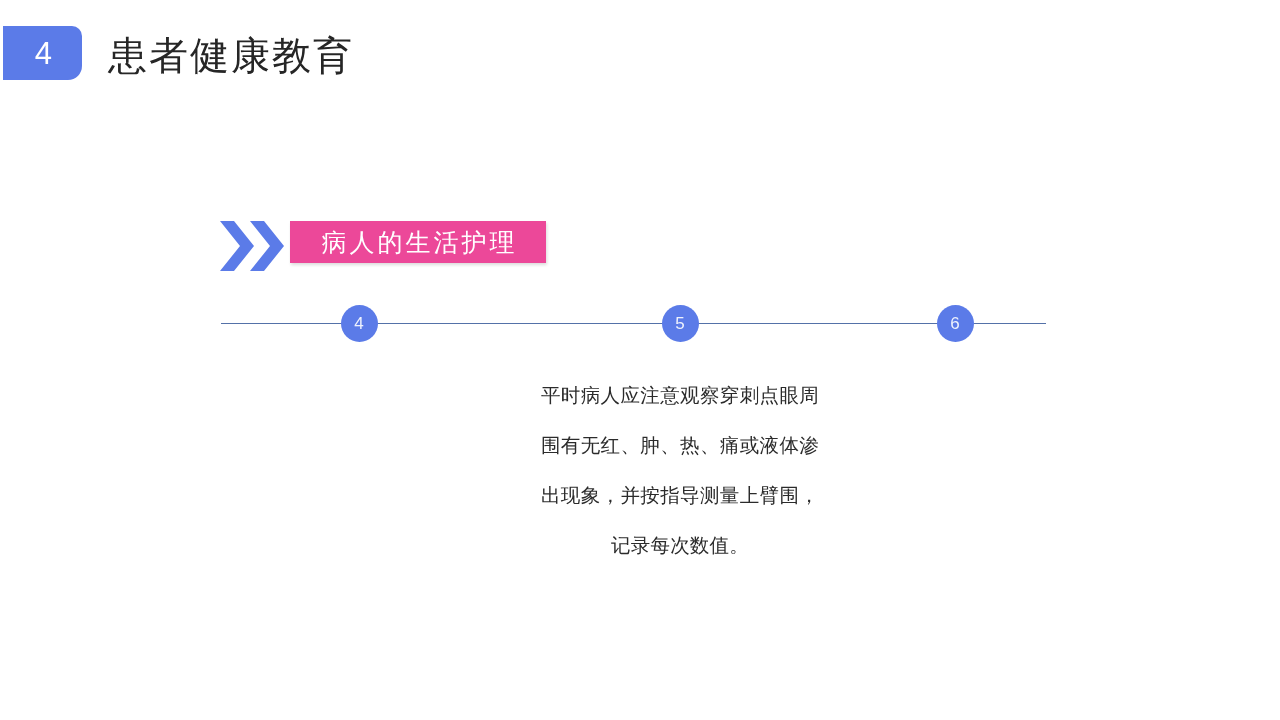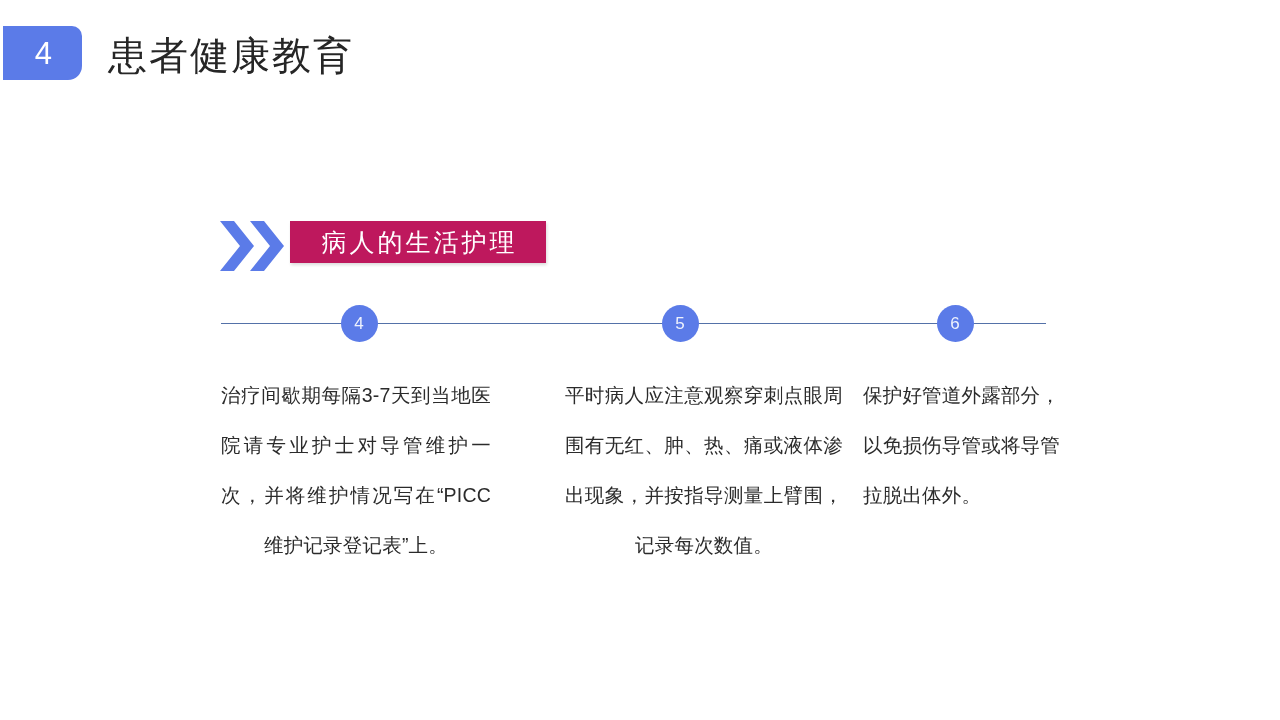--- a/index.html
+++ b/index.html
@@ -79,21 +79,21 @@
   }
   .chevrons svg {
     display: block;
   }
   .subhead-bar {
     position: absolute;
     left: 70px;
     top: 5px;
     width: 256px;
     height: 42px;
-    background: #be185d;
+    background: #ec4899;
     box-shadow: 1px 2px 3px rgba(0, 0, 0, 0.14);
     display: flex;
     align-items: center;
     justify-content: center;
   }
   .subhead-bar .txt {
     color: #ffffff;
     font-size: 25px;
     line-height: 1;
     letter-spacing: 3px;
@@ -151,21 +151,21 @@
     line-height: 50px;
     color: #2b2b2b;
     letter-spacing: 0.2px;
   }
   .col.justified {
     text-align: justify;
     text-align-last: center;
     text-justify: inter-character;
   }
   .col-1 { left: 221px; width: 270px; }
-  .col-2 { left: 565px; width: 278px; }
+  .col-2 { left: 541px; width: 278px; }
   .col-3 { left: 863px; width: 200px; text-align: left; }
 </style>
 </head>
 <body>
 
 <div class="slide">
 
   <div class="header">
     <div class="section-badge">
       <span class="num">4</span>
@@ -193,18 +193,16 @@
     </div>
     <div class="tl-node" style="left:459px;">
       <span class="n">5</span>
     </div>
     <div class="tl-node" style="left:734px;">
       <span class="n">6</span>
     </div>
   </div>
 
   <div class="columns">
-    <div class="col col-1 justified">治疗间歇期每隔3-7天到当地医院请专业护士对导管维护一次，并将维护情况写在“PICC维护记录登记表”上。</div>
     <div class="col col-2 justified">平时病人应注意观察穿刺点眼周围有无红、肿、热、痛或液体渗出现象，并按指导测量上臂围，记录每次数值。</div>
-    <div class="col col-3">保护好管道外露部分，以免损伤导管或将导管拉脱出体外。</div>
   </div>
 
 </div>
 
 </body></html>

